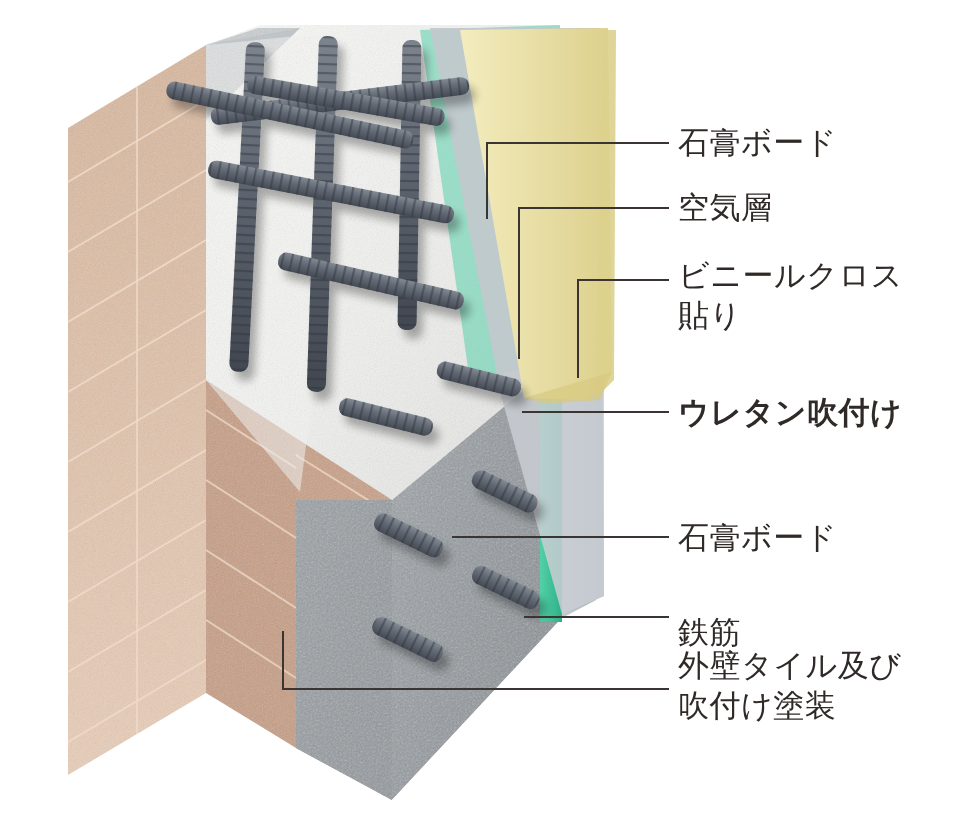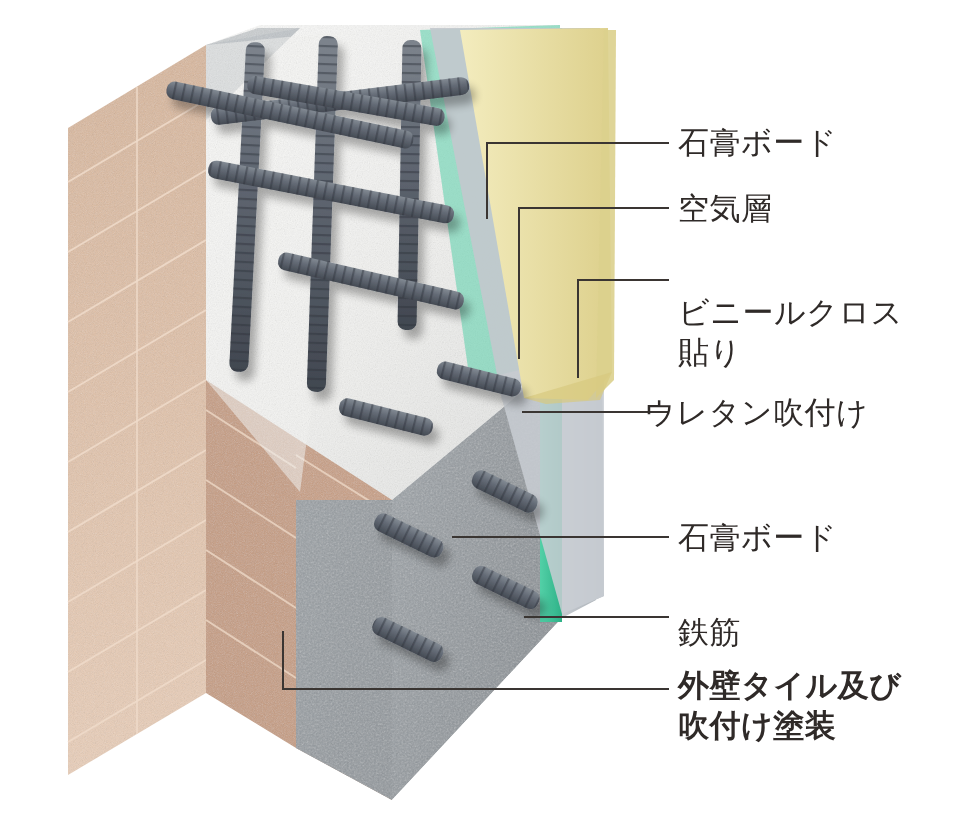--- a/index.html
+++ b/index.html
@@ -313,23 +313,23 @@
         <path d="M 523 412 L 668 412"></path>
         <path d="M 453 537 L 668 537"></path>
         <path d="M 525 617 L 668 617"></path>
         <path d="M 283 632 L 283 689 L 668 689"></path>
       </g>
 
   </svg>
 
   <div class="labels-layer">
     <div class="label" style="left:678px; top:122px;">石膏ボード</div>
-    <div class="label" style="left:678px; top:188px;">空気層</div>
-    <div class="label" style="left:678px; top:255px;margin-top:37px;">ビニールクロス
+    <div class="label" style="left:678px; top:188px;font-family:Liberation Serif, serif;">空気層</div>
+    <div class="label" style="left:678px; top:255px;">ビニールクロス
 貼り</div>
-    <div class="label" style="left:644px; top:392px;">ウレタン吹付け</div>
+    <div class="label" style="left:678px; top:392px;font-weight:bold;">ウレタン吹付け</div>
     <div class="label" style="left:678px; top:517px;">石膏ボード</div>
     <div class="label" style="left:678px; top:612px;">鉄筋</div>
-    <div class="label" style="left:678px; top:665px;font-weight:bold;">外壁タイル及び
+    <div class="label" style="left:678px; top:645px;">外壁タイル及び
 吹付け塗装</div>
   </div>
 
 </div>
 
 </body></html>

